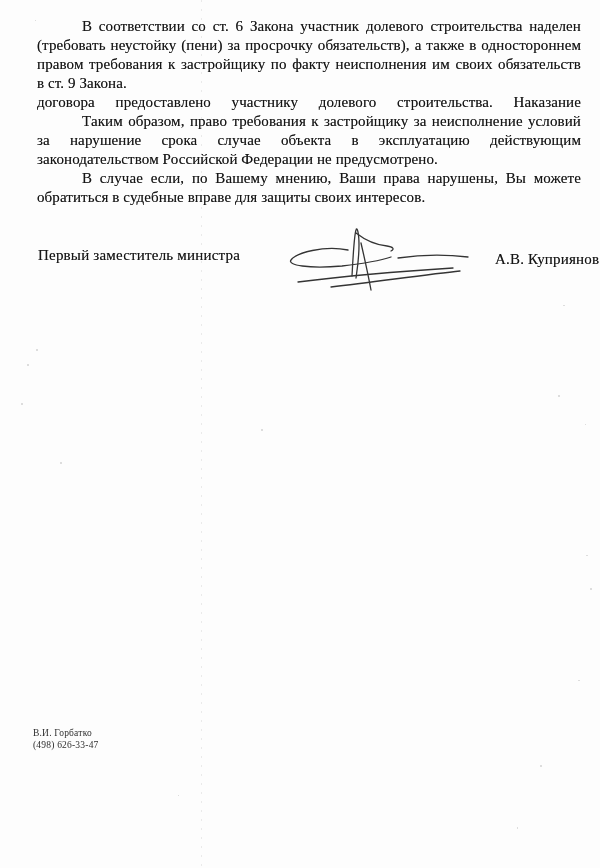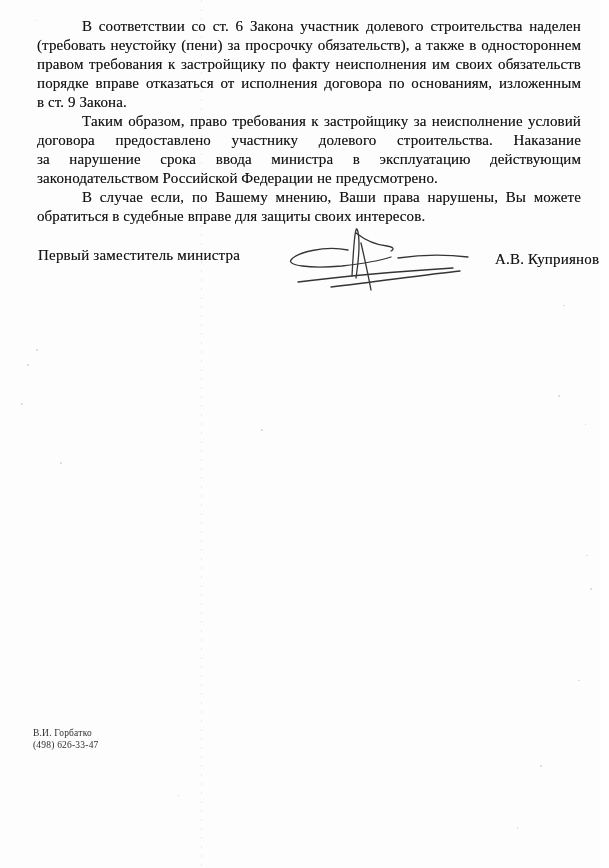--- a/index.html
+++ b/index.html
@@ -92,27 +92,26 @@
 
 <div class="page">
 
   <div class="fold-line"></div>
 
   <div class="body-text">
     <div>
       <div class="line line--first">В соответствии со ст. 6 Закона участник долевого строительства наделен</div>
       <div class="line">(требовать неустойку (пени) за просрочку обязательств), а также в одностороннем</div>
       <div class="line">правом требования к застройщику по факту неисполнения им своих обязательств</div>
-      <div class="line">порядке вправе отказаться от исполнения договора по основаниям, изложенным</div>
       <div class="line line--last">в ст. 9 Закона.</div>
     </div>
     <div>
+      <div class="line">договора предоставлено участнику долевого строительства. Наказание</div>
       <div class="line line--first">Таким образом, право требования к застройщику за неисполнение условий</div>
-      <div class="line">договора предоставлено участнику долевого строительства. Наказание</div>
-      <div class="line">за нарушение срока ввода министра в эксплуатацию действующим</div>
+      <div class="line">за нарушение срока случае объекта в эксплуатацию действующим</div>
       <div class="line line--last">законодательством Российской Федерации не предусмотрено.</div>
     </div>
     <div>
       <div class="line line--first">В случае если, по Вашему мнению, Ваши права нарушены, Вы можете</div>
       <div class="line line--last">обратиться в судебные вправе для защиты своих интересов.</div>
     </div>
   </div>
 
   <div class="sig-title">Первый заместитель министра</div>
 

